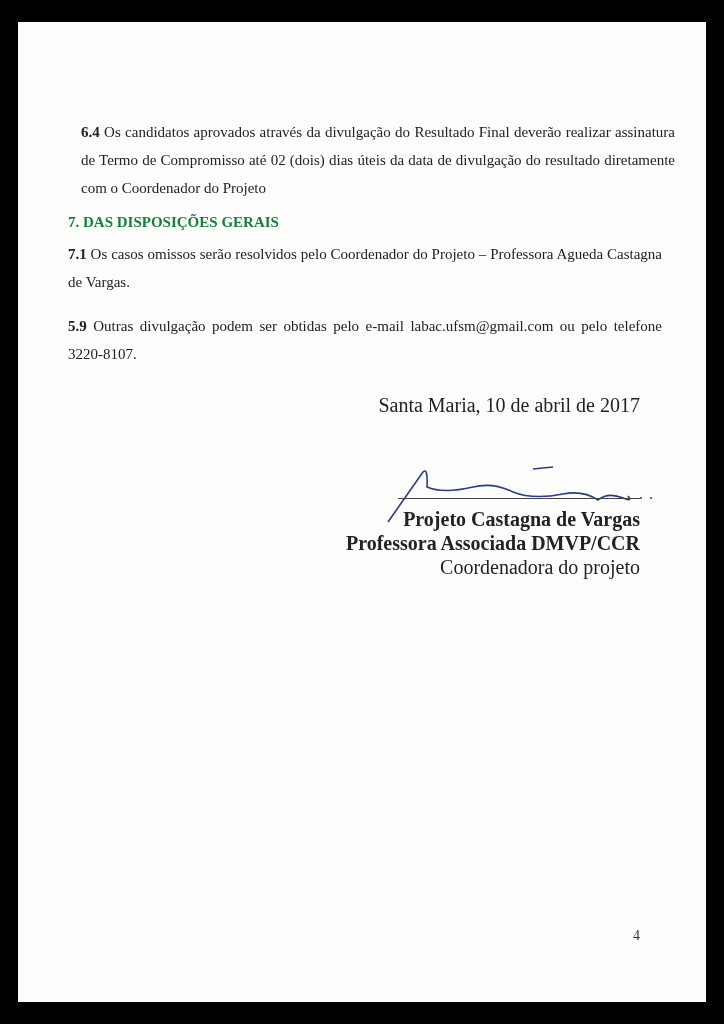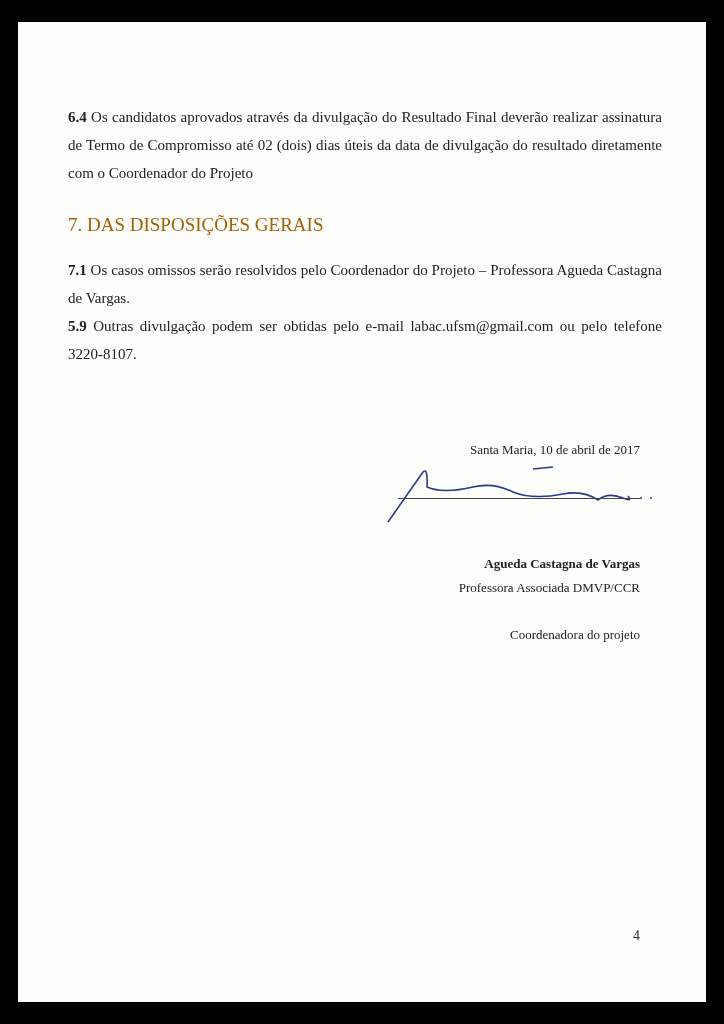--- a/index.html
+++ b/index.html
@@ -1,54 +1,54 @@
 <!DOCTYPE html>
 <html><head>
 <meta charset="utf-8">
 <style>
   html, body { margin: 0; padding: 0; }
   body { width: 724px; height: 1024px; background: #000; position: relative; overflow: hidden; font-family: "Liberation Serif", serif; }
   .page { position: absolute; left: 18px; top: 22px; width: 688px; height: 980px; background: #fdfdfb; }
   .txt { position: absolute; font-size: 15px; color: #222; line-height: 28px; }
   .para { left: 50px; width: 594px; text-align: justify; }
   .para b { font-weight: bold; }
-  .heading { position: absolute; left: 50px; top: 192px; font-size: 19px; font-weight: normal; color: #a16207; }
-  .right { position: absolute; right: 66px; text-align: right; font-size: 13px; color: #222; margin-top: 48px; }
+  .heading { position: absolute; left: 50px; top: 192px; font-size: 15px; font-weight: bold; color: #15803d; }
+  .right { position: absolute; right: 66px; text-align: right; font-size: 20px; color: #222; }
   .sig-line { position: absolute; left: 380px; top: 476px; width: 242px; height: 1px; background: #444; }
   .email { }
   .pagenum { position: absolute; right: 66px; top: 906px; font-size: 14px; color: #333; }
   svg.sig { position: absolute; left: 365px; top: 440px; }
 </style>
 </head>
 <body>
 
 <div class="page">
 
-  <div class="txt para" style="top:81px;">
+  <div class="txt para" style="top:96px;margin-left:13px;">
     <b>6.4</b><span> Os candidatos aprovados através da divulgação do Resultado Final deverão realizar assinatura de Termo de Compromisso até 02 (dois) dias úteis da data de divulgação do resultado diretamente com o Coordenador do Projeto</span>
   </div>
 
   <div class="heading">7. DAS DISPOSIÇÕES GERAIS</div>
 
-  <div class="txt para" style="top:234px;">
+  <div class="txt para" style="top:218px;">
     <b>7.1</b><span> Os casos omissos serão resolvidos pelo Coordenador do Projeto – Professora Agueda Castagna de Vargas.</span>
   </div>
 
   <div class="txt para" style="top:290px;">
     <b>5.9</b><span> Outras divulgação podem ser obtidas pelo e-mail </span><span class="email">labac.ufsm@gmail.com</span><span> ou pelo telefone 3220-8107.</span>
   </div>
 
   <div class="right" style="top:372px;">Santa Maria, 10 de abril de 2017</div>
 
   <svg class="sig" width="280" height="90" viewBox="0 0 280 90">
     <path d="M 5 60 L 40 10 Q 45 5 44 25 Q 60 32 90 25 Q 110 20 130 30 Q 150 38 180 32 Q 200 28 215 38 Q 225 30 240 36 Q 250 40 245 34" fill="none" stroke="#2b3a8c" stroke-width="1.6"></path>
     <path d="M 150 7 L 170 5" stroke="#2b3a8c" stroke-width="1.6" fill="none"></path>
     <circle cx="258" cy="36" r="1" fill="#2b3a8c"></circle>
     <circle cx="268" cy="36" r="1" fill="#2b3a8c"></circle>
   </svg>
   <div class="sig-line"></div>
 
-  <div class="right" style="top:486px; font-weight:bold;">Agueda Castagna de Vargas</div>
-  <div class="right" style="top:510px;">Professora Associada DMVP/CCR</div>
-  <div class="right" style="top:557px;">Coordenadora do projeto</div>
+  <div class="right" style="top:486px; font-weight:bold;">Projeto Castagna de Vargas</div>
+  <div class="right" style="top:510px;font-weight:bold;">Professora Associada DMVP/CCR</div>
+  <div class="right" style="top:534px;">Coordenadora do projeto</div>
 
   <div class="pagenum">4</div>
 </div>
 
 </body></html>

